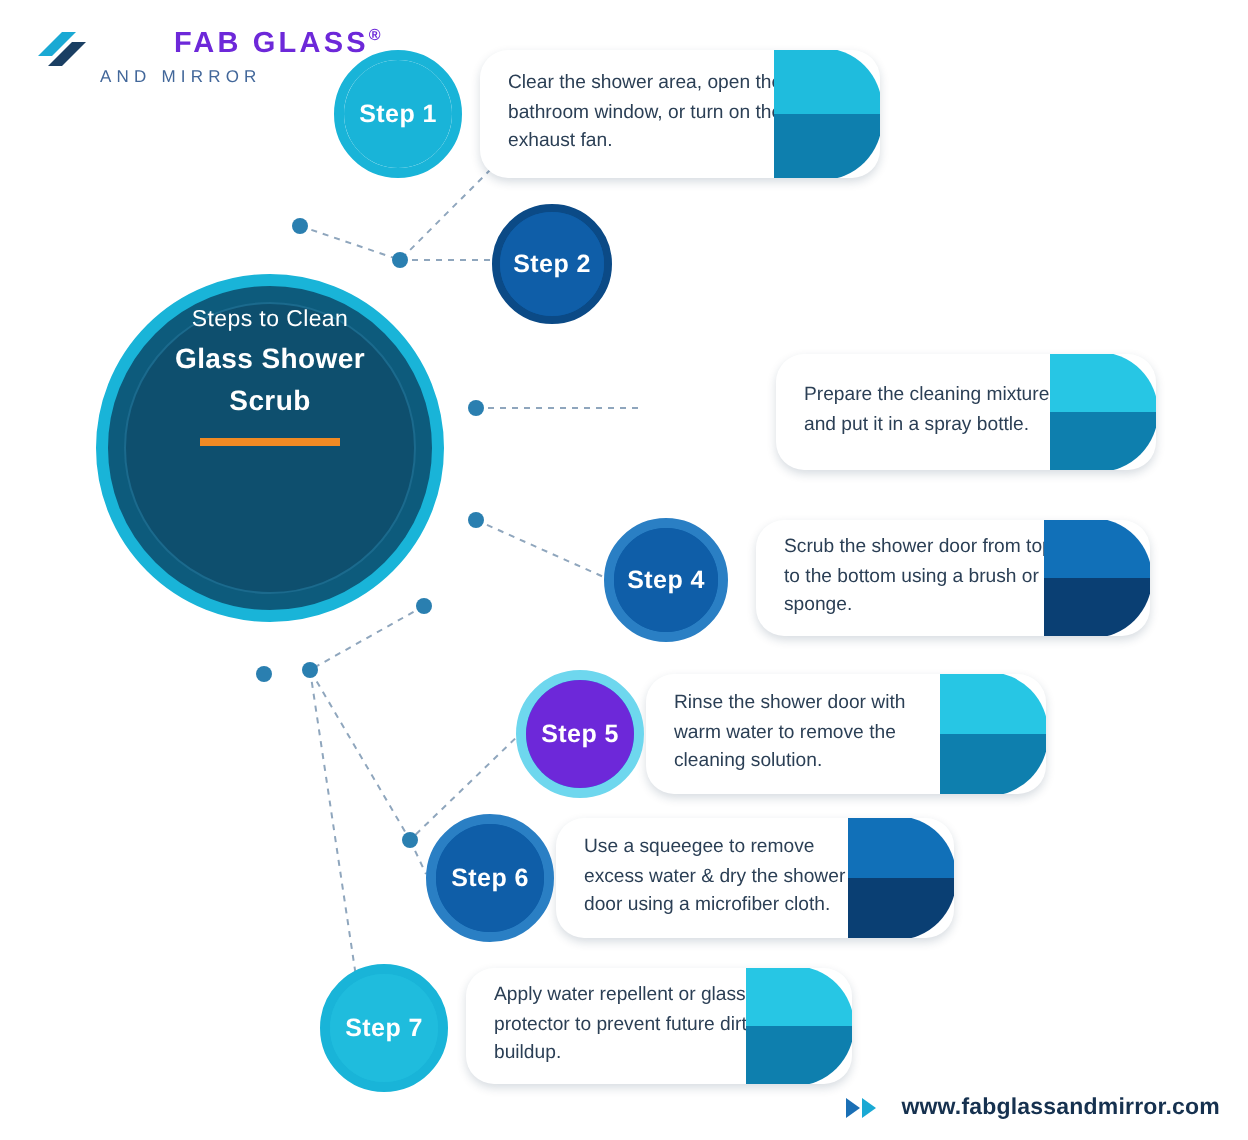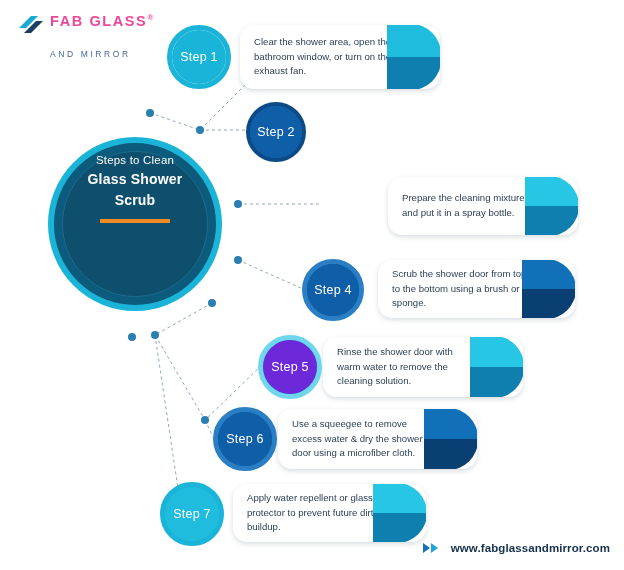--- a/index.html
+++ b/index.html
@@ -38,34 +38,35 @@
   }
   #logo .logo-text {
     position: absolute;
     left: 32px;
     top: 2px;
   }
   #logo .logo-line1 {
     font-size: 14.5px;
     font-weight: bold;
     letter-spacing: 1.6px;
-    color: #ec4899;
+    color: #6d28d9;
     line-height: 16px;
     white-space: nowrap;
+    margin-left: 37px;
   }
   #logo .logo-line1 sup {
     font-size: 8px;
     vertical-align: super;
   }
   #logo .logo-line2 {
     font-size: 8.5px;
     letter-spacing: 2.6px;
     color: #42679a;
     line-height: 14px;
-    margin-top: 18px;
+    margin-top: 1px;
     white-space: nowrap;
   }
 
   
   #hub {
     position: absolute;
     left: 48px;
     top: 137px;
     width: 174px;
     height: 174px;
@@ -112,21 +113,21 @@
   }
 
   
   .step-badge {
     position: absolute;
     border-radius: 50%;
     box-sizing: border-box;
     display: flex;
     align-items: center;
     color: #ffffff;
-    font-weight: normal;
+    font-weight: bold;
     z-index: 5;
   }
   .step-badge .badge-inner {
     border-radius: 50%;
     box-sizing: border-box;
     display: flex;
     align-items: center;
     justify-content: center;
     width: 100%;
     height: 100%;
@@ -187,21 +188,21 @@
     width: 100%;
     height: 50%;
   }
 
   
   #footer {
     position: absolute;
     right: 14px;
     bottom: 10px;
     display: flex;
-    align-items: flex-start;
+    align-items: flex-end;
     height: 18px;
   }
   #footer .chev {
     margin-right: 6px;
     line-height: 0;
   }
   #footer .site {
     font-size: 11.5px;
     font-weight: bold;
     color: #16314f;

